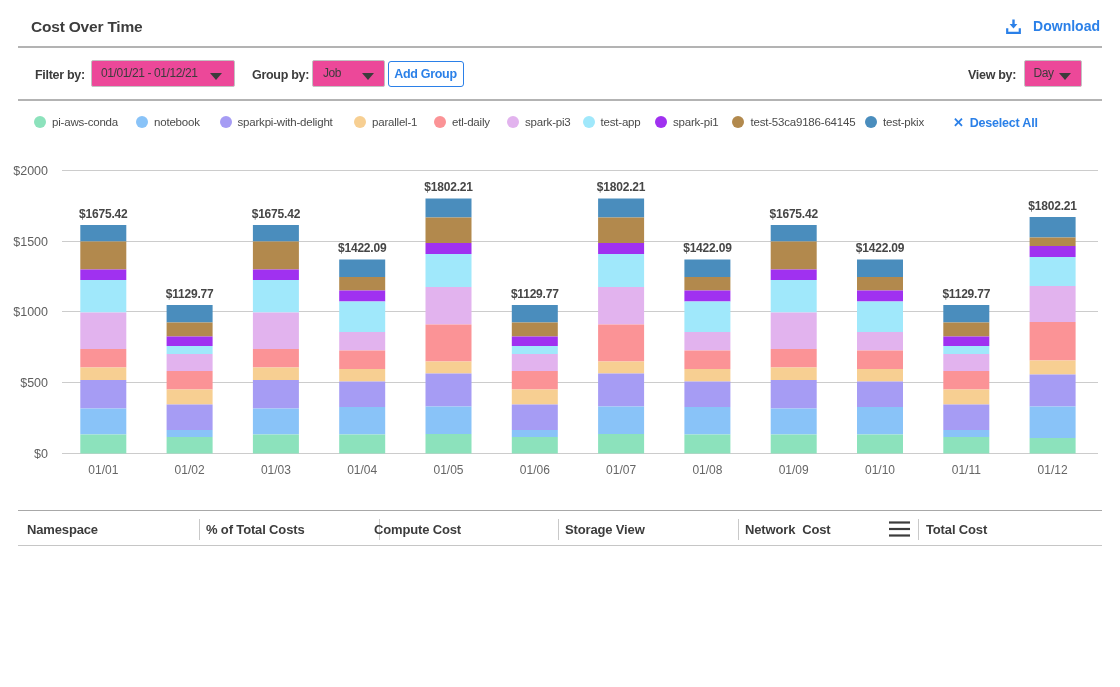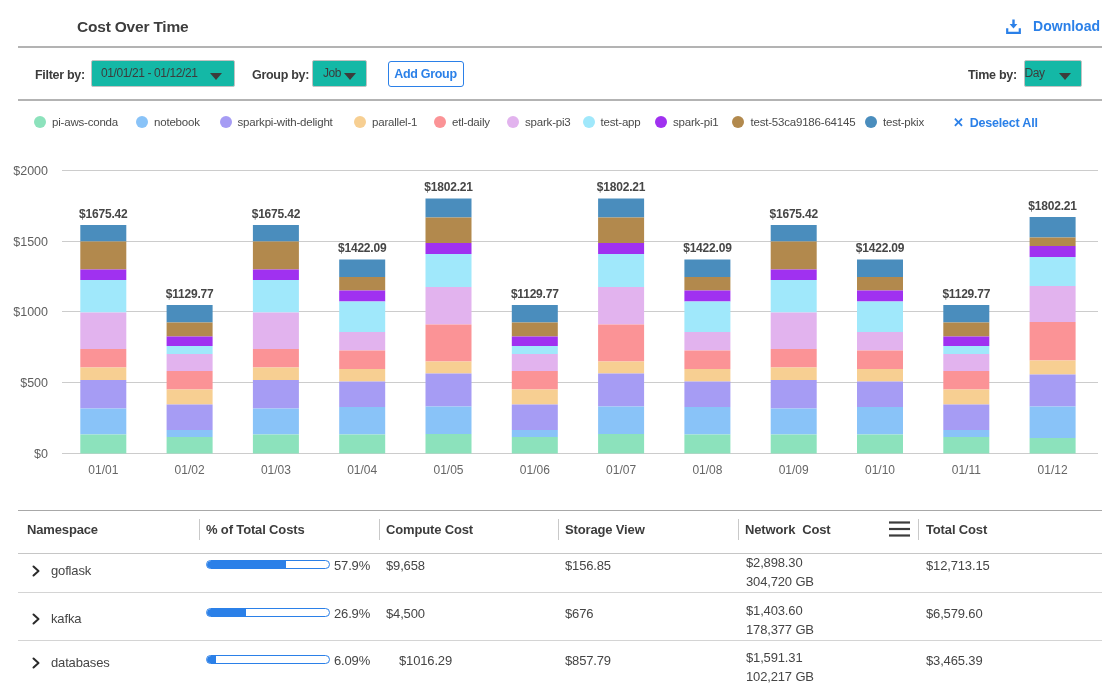--- a/index.html
+++ b/index.html
@@ -1,32 +1,32 @@
 <!DOCTYPE html>
 <html><head><meta charset="utf-8">
 <style>
 * { margin:0; padding:0; box-sizing:border-box; }
 html,body { background:#fff; }
 #page { position:relative; width:1120px; height:687px; background:#fff; font-family:"Liberation Sans",sans-serif; overflow:hidden; }
-.title { position:absolute; left:31px; top:18px; font-size:15.5px; letter-spacing:-0.2px; font-weight:bold; color:#3d3d3d;margin-left:46px; }
+.title { position:absolute; left:31px; top:18px; font-size:15.5px; letter-spacing:-0.2px; font-weight:bold; color:#3d3d3d; }
 .download { position:absolute; right:20px; top:18px; color:#2b80e8; font-weight:bold; font-size:14px; letter-spacing:0px; }
 .download svg { vertical-align:-2.5px; margin-right:12px; }
 .hr1 { position:absolute; left:18px; top:46px; width:1084px; height:2px; background:#b3b3b3; }
 .hr2 { position:absolute; left:18px; top:99px; width:1084px; height:1.5px; background:#b3b3b3; }
 .flabel { position:absolute; top:68px; font-size:12.5px; letter-spacing:-0.3px; font-weight:bold; color:#3c3c3c; }
-.dd { position:absolute; top:60px; height:27px; border:1px solid #c2c2c2; border-radius:2px; background:#14b8a6; font-size:12px; letter-spacing:-0.4px; color:#3c3c3c; line-height:25px; }
+.dd { position:absolute; top:60px; height:27px; border:1px solid #c2c2c2; border-radius:2px; background:#ec4899; font-size:12px; letter-spacing:-0.4px; color:#3c3c3c; line-height:25px; }
 .caret { display:inline-block; width:0; height:0; border-left:6px solid transparent; border-right:6px solid transparent; border-top:7px solid #3c3c3c; vertical-align:-1px; }
 .addfilter { position:absolute; left:387.5px; top:61px; width:76px; height:26px; border:1px solid #2b80e8; border-radius:3px; background:#fff; color:#2b80e8; font-weight:bold; font-size:12.5px; letter-spacing:-0.3px; text-align:center; line-height:25px; }
 .legend { position:absolute; left:34px; top:116px; display:flex; align-items:center; font-size:11.5px; letter-spacing:-0.2px; color:#4a4a4a; white-space:nowrap; }
 .li { display:flex; align-items:center; }
 .dot { display:inline-block; width:12px; height:12px; border-radius:50%; margin-right:6px; }
 .deselect { position:absolute; left:953px; top:115px; color:#2b80e8; font-weight:bold; font-size:12.5px; letter-spacing:-0.2px; display:flex; align-items:center; }
 .deselect .x { font-size:13px; margin-right:6px; font-weight:bold; }
 .chart { position:absolute; left:0; top:0; }
-.thead { position:absolute; left:18px; top:510px; width:1084px; height:44px; border-top:1.5px solid #a8a8a8; border-bottom:1px solid #c6c6c6; }
+.thead { position:absolute; left:18px; top:510px; width:1084px; height:36px; border-top:1.5px solid #a8a8a8; border-bottom:1px solid #c6c6c6; }
 .th { position:absolute; top:11px; font-size:13px; letter-spacing:-0.15px; font-weight:bold; color:#3c3c3c; }
 .vsep { position:absolute; top:8px; height:21px; width:1px; background:#c9c9c9; }
 .burger { position:absolute; left:870px; top:9px; }
 .trow { position:absolute; left:18px; width:1084px; height:47px; border-bottom:1px solid #d4d4d4; font-size:13px; letter-spacing:-0.15px; color:#454545; }
 .chev { position:absolute; left:13px; top:19.5px; }
 .rname { position:absolute; left:33px; top:17px; }
 .pbar { position:absolute; left:188px; top:14px; width:124px; height:9px; border:1px solid #2b80e8; border-radius:5px; background:#fff; overflow:hidden; }
 .pfill { position:absolute; left:0; top:0; height:9px; background:#2b80e8; border-radius:4px 0 0 4px; }
 .ptext { position:absolute; left:316px; top:12px; }
 .cell { position:absolute; top:12px; }
@@ -37,24 +37,24 @@
   <div class="title">Cost Over Time</div>
   <div class="download"><svg width="15" height="15" viewBox="0 0 15 15">
         <path d="M1.2 9.2 V13.8 H13.8 V9.2" fill="none" stroke="#2b80e8" stroke-width="2.2"></path>
         <rect x="6.3" y="0.5" width="2.4" height="5.2" fill="#2b80e8"></rect>
         <polygon points="3.6,5 11.4,5 7.5,9.6" fill="#2b80e8"></polygon>
       </svg>Download</div>
   <div class="hr1"></div>
   <div class="flabel" style="left:35px">Filter by:</div>
   <div class="dd" style="left:91px; width:144px; padding-left:9px;">01/01/21 - 01/12/21<span class="caret" style="position:absolute; right:12px; top:12px;"></span></div>
   <div class="flabel" style="left:252px">Group by:</div>
-  <div class="dd" style="left:312px; width:55px; padding-left:10px;">Job<span class="caret" style="position:absolute; right:10px; top:12px;"></span></div>
+  <div class="dd" style="left:312px; width:73px; padding-left:10px;">Job<span class="caret" style="position:absolute; right:10px; top:12px;"></span></div>
   <div class="addfilter">Add Group</div>
-  <div class="flabel" style="left:968px">Time by:</div>
-  <div class="dd" style="left:1023.5px; width:58px; ">Day<span class="caret" style="position:absolute; right:10px; top:12px;"></span></div>
+  <div class="flabel" style="left:968px">View by:</div>
+  <div class="dd" style="left:1023.5px; width:58px; padding-left:9px;">Day<span class="caret" style="position:absolute; right:10px; top:12px;"></span></div>
   <div class="hr2"></div>
   <div class="legend">
       <span class="li" style="margin-right:18px"><span class="dot" style="background:#8ce2bc"></span>pi-aws-conda</span>
       <span class="li" style="margin-right:19.8px"><span class="dot" style="background:#89c3f8"></span>notebook</span>
       <span class="li" style="margin-right:21.4px"><span class="dot" style="background:#a69cf4"></span>sparkpi-with-delight</span>
       <span class="li" style="margin-right:16.7px"><span class="dot" style="background:#f7cf92"></span>parallel-1</span>
       <span class="li" style="margin-right:17.2px"><span class="dot" style="background:#fb9396"></span>etl-daily</span>
       <span class="li" style="margin-right:12px"><span class="dot" style="background:#e2b3ee"></span>spark-pi3</span>
       <span class="li" style="margin-right:14.5px"><span class="dot" style="background:#a0e8fb"></span>test-app</span>
       <span class="li" style="margin-right:14px"><span class="dot" style="background:#a031f0"></span>spark-pi1</span>
@@ -216,72 +216,30 @@
 <rect x="1029.6" y="406.5" width="46" height="31.5" fill="#89c3f8"></rect>
 <rect x="1029.6" y="438" width="46" height="15.5" fill="#8ce2bc"></rect>
 <text x="1052.6" y="209.5" text-anchor="middle" font-size="12" letter-spacing="-0.2" font-weight="bold" fill="#464646">$1802.21</text>
 <text x="1052.6" y="474" text-anchor="middle" font-size="12" fill="#666666">01/12</text>
   </svg>
   <div class="thead">
     <div class="th" style="left:9px">Namespace</div>
     <div class="vsep" style="left:181px"></div>
     <div class="th" style="left:188px">% of Total Costs</div>
     <div class="vsep" style="left:360.5px"></div>
-    <div class="th" style="left:368px">Compute Cost</div>
+    <div class="th" style="left:356px">Compute Cost</div>
     <div class="vsep" style="left:539.5px"></div>
     <div class="th" style="left:547px">Storage View</div>
     <div class="vsep" style="left:719.5px"></div>
     <div class="th" style="left:727px">Network&nbsp; Cost</div>
     <div class="burger"><svg width="23" height="18" viewBox="0 0 23 18">
           <g stroke="#3c3c3c" stroke-width="2.2">
             <line x1="1" y1="2.5" x2="22" y2="2.5"></line>
             <line x1="1" y1="9" x2="22" y2="9"></line>
             <line x1="1" y1="15.5" x2="22" y2="15.5"></line>
           </g>
         </svg></div>
     <div class="vsep" style="left:900px"></div>
     <div class="th" style="left:908px">Total Cost</div>
   </div>
 
-<div class="trow" style="top:545.5px">
-  <span class="chev" style="top:19.5px"><svg width="10" height="12" viewBox="0 0 10 12">
-          <path d="M2.5 1.5 L7.5 6 L2.5 10.5" fill="none" stroke="#2b2b2b" stroke-width="2" stroke-linecap="round" stroke-linejoin="round"></path>
-        </svg></span>
-  <span class="rname" style="top:17px">goflask</span>
-  <span class="pbar">
-        <span class="pfill" style="width:79px"></span>
-      </span>
-  <span class="ptext">57.9%</span>
-  <span class="cell" style="left:368px">$9,658</span>
-  <span class="cell" style="left:547px">$156.85</span>
-  <span class="cell2" style="left:728px">$2,898.30<br>304,720 GB</span>
-  <span class="cell" style="left:908px">$12,713.15</span>
-</div>
 
-<div class="trow" style="top:593.5px">
-  <span class="chev" style="top:19.5px"><svg width="10" height="12" viewBox="0 0 10 12">
-          <path d="M2.5 1.5 L7.5 6 L2.5 10.5" fill="none" stroke="#2b2b2b" stroke-width="2" stroke-linecap="round" stroke-linejoin="round"></path>
-        </svg></span>
-  <span class="rname" style="top:17px">kafka</span>
-  <span class="pbar">
-        <span class="pfill" style="width:39px"></span>
-      </span>
-  <span class="ptext">26.9%</span>
-  <span class="cell" style="left:368px">$4,500</span>
-  <span class="cell" style="left:547px">$676</span>
-  <span class="cell2" style="left:728px">$1,403.60<br>178,377 GB</span>
-  <span class="cell" style="left:908px">$6,579.60</span>
-</div>
 
-<div class="trow" style="top:641px">
-  <span class="chev" style="top:15.5px"><svg width="10" height="12" viewBox="0 0 10 12">
-          <path d="M2.5 1.5 L7.5 6 L2.5 10.5" fill="none" stroke="#2b2b2b" stroke-width="2" stroke-linecap="round" stroke-linejoin="round"></path>
-        </svg></span>
-  <span class="rname" style="top:13.5px">databases</span>
-  <span class="pbar">
-        <span class="pfill" style="width:9px"></span>
-      </span>
-  <span class="ptext">6.09%</span>
-  <span class="cell" style="left:381px">$1016.29</span>
-  <span class="cell" style="left:547px">$857.79</span>
-  <span class="cell2" style="left:728px">$1,591.31<br>102,217 GB</span>
-  <span class="cell" style="left:908px">$3,465.39</span>
-</div>
 </div>
 </body></html>

